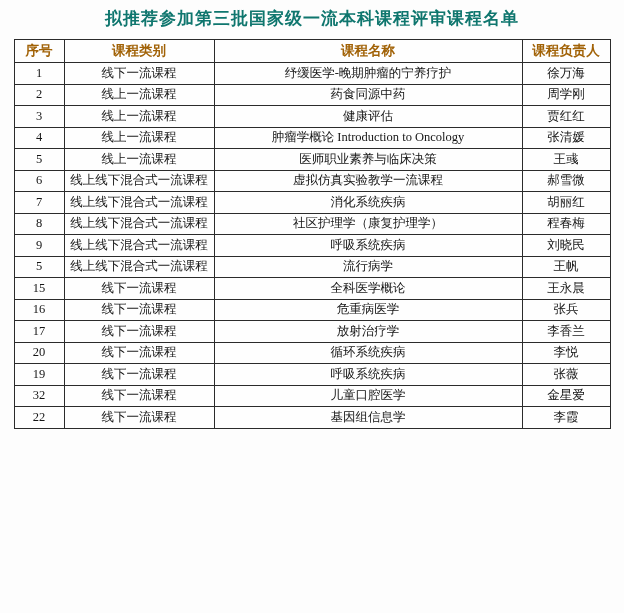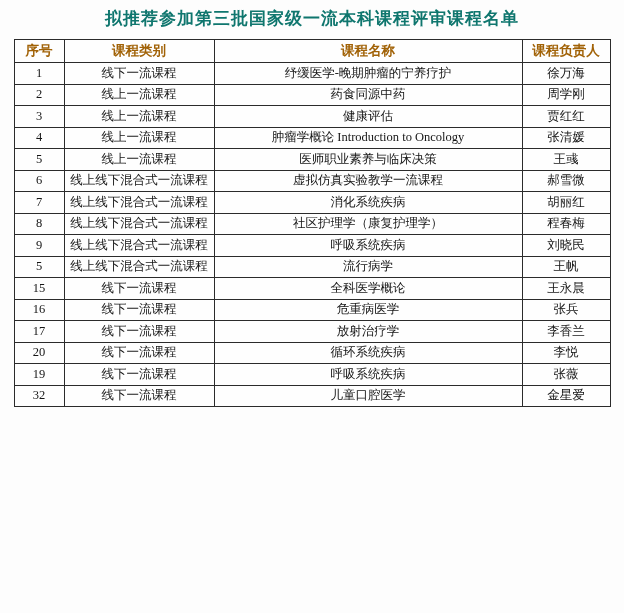--- a/index.html
+++ b/index.html
@@ -182,16 +182,22 @@
           <td class="cell-cat">线下一流课程</td>
           <td class="cell-name">呼吸系统疾病</td>
           <td class="cell-leader">张薇</td>
         </tr>
         <tr>
           <td class="cell-no">32</td>
           <td class="cell-cat">线下一流课程</td>
           <td class="cell-name">儿童口腔医学</td>
           <td class="cell-leader">金星爱</td>
         </tr>
+        <tr>
+          <td class="cell-no">22</td>
+          <td class="cell-cat">线下一流课程</td>
+          <td class="cell-name">基因组信息学</td>
+          <td class="cell-leader">李霞</td>
+        </tr>
       </tbody>
   </table>
 
 </div>
 
 </body></html>

